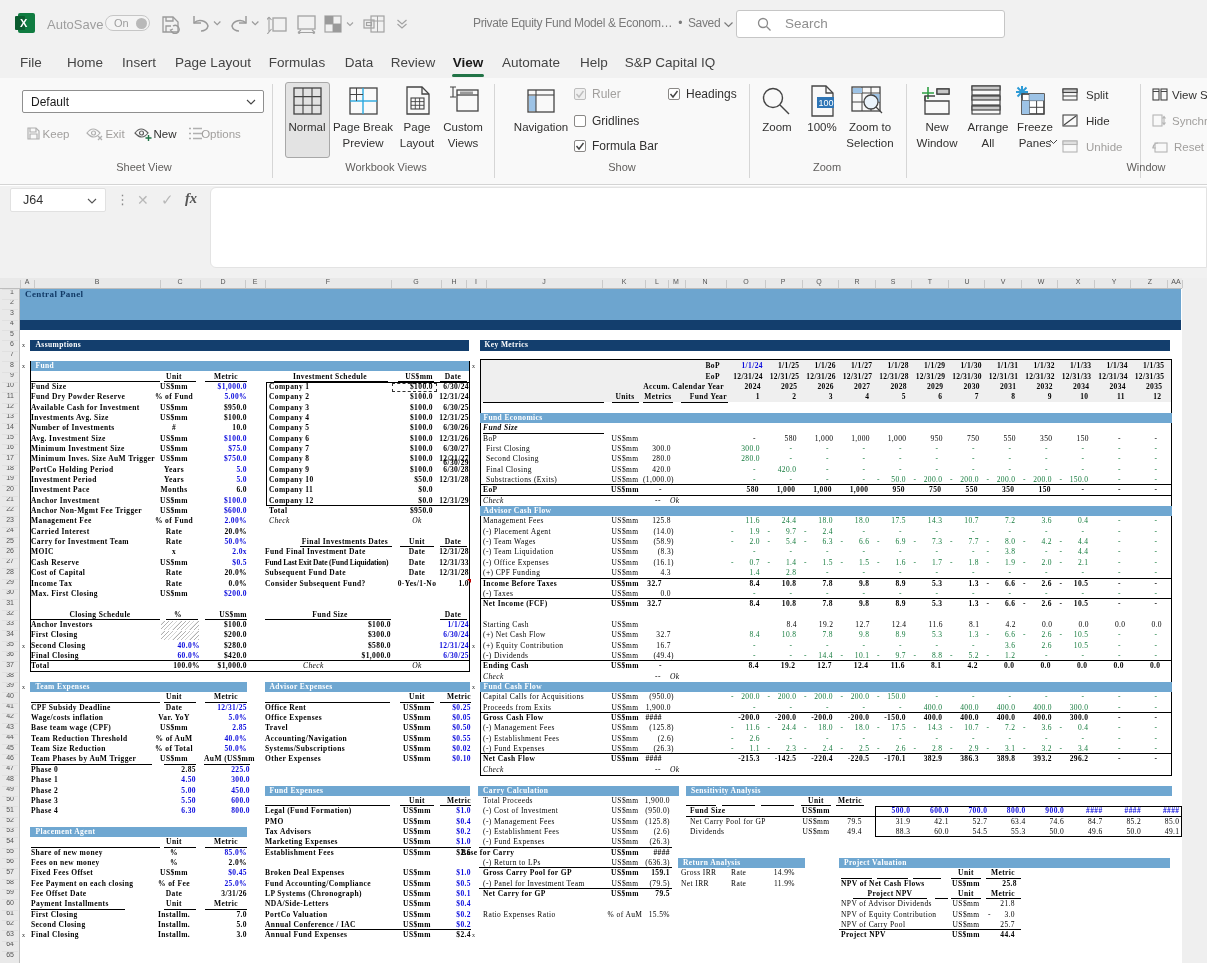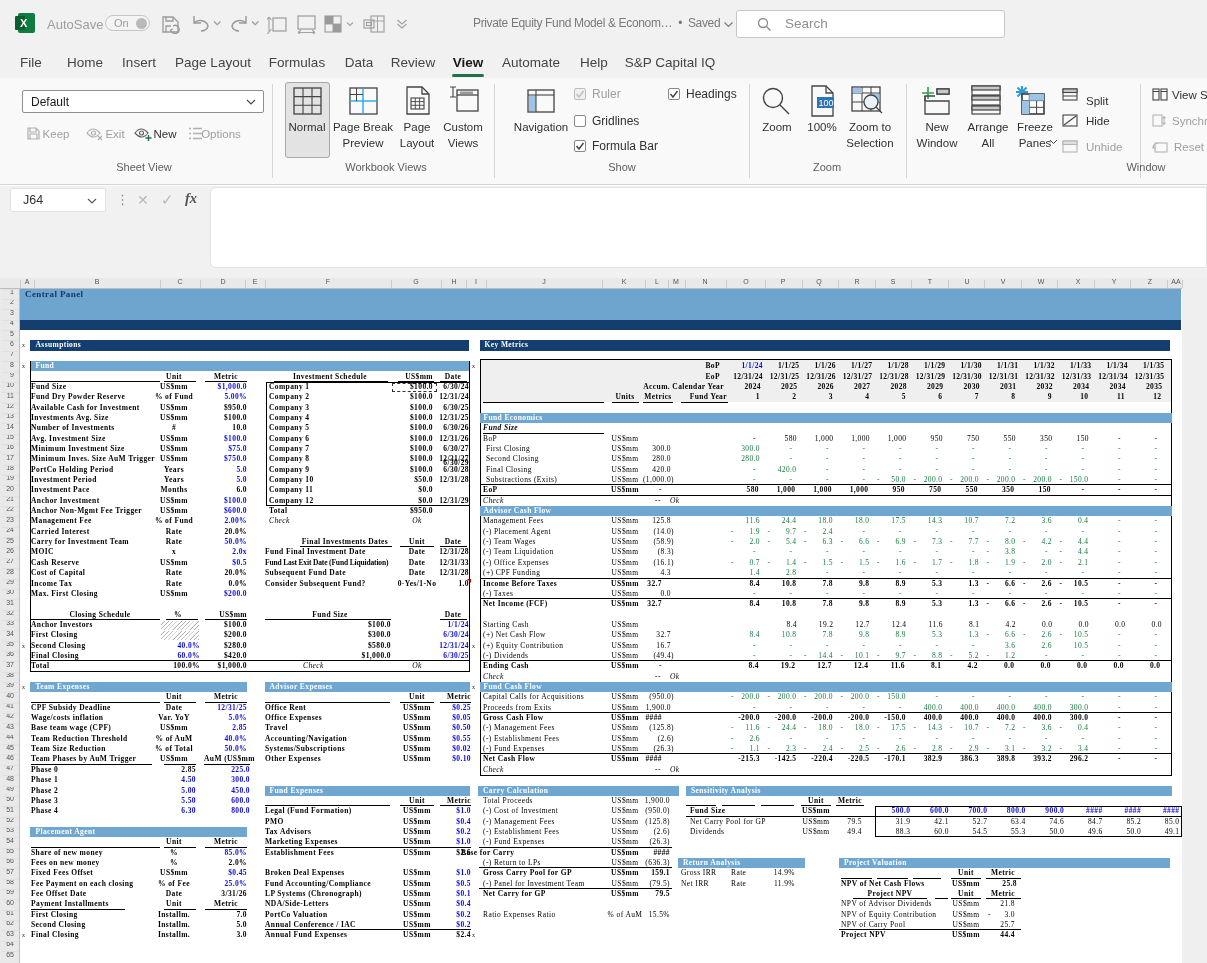--- a/index.html
+++ b/index.html
@@ -240,21 +240,21 @@
 <div class="btxt" style="left:1035px;top:121px">Freeze</div>
 <div class="btxt" style="left:1035px;top:137px">Panes</div>
 <svg class="ab" style="left:1049px;top:139px" width="9" height="6" viewBox="0 0 9 6" fill="none" stroke="#444" stroke-width="1">
     <path d="M1 1 l3.5 3.5 L8 1"></path>
   </svg>
 <svg class="ab" style="left:1062px;top:88px" width="16" height="13" viewBox="0 0 16 13" fill="none" stroke="#444" stroke-width="1.1">
     <rect x="1" y="1" width="14" height="11"></rect>
     <path d="M1 4.5 h14 M1 8 h14"></path>
     <rect x="1" y="1" width="14" height="3.5" fill="#c8c8c8"></rect>
   </svg>
-<div class="btxt" style="left:1086px;top:95px;transform:none">Split</div>
+<div class="btxt" style="left:1086px;top:89px;transform:none">Split</div>
 <svg class="ab" style="left:1062px;top:114px" width="16" height="13" viewBox="0 0 16 13" fill="none" stroke="#444" stroke-width="1.1">
     <rect x="1" y="1" width="14" height="11"></rect>
     <path d="M2 11 L14 2"></path>
   </svg>
 <div class="btxt" style="left:1086px;top:115px;transform:none">Hide</div>
 <svg class="ab" style="left:1062px;top:140px" width="16" height="13" viewBox="0 0 16 13" fill="none" stroke="#b5b5b5" stroke-width="1.1">
     <rect x="1" y="1" width="14" height="11"></rect>
     <rect x="1" y="1" width="14" height="3.5" fill="#e0e0e0"></rect>
   </svg>
 <div class="btxt gtx" style="left:1086px;top:141px;transform:none">Unhide</div>

